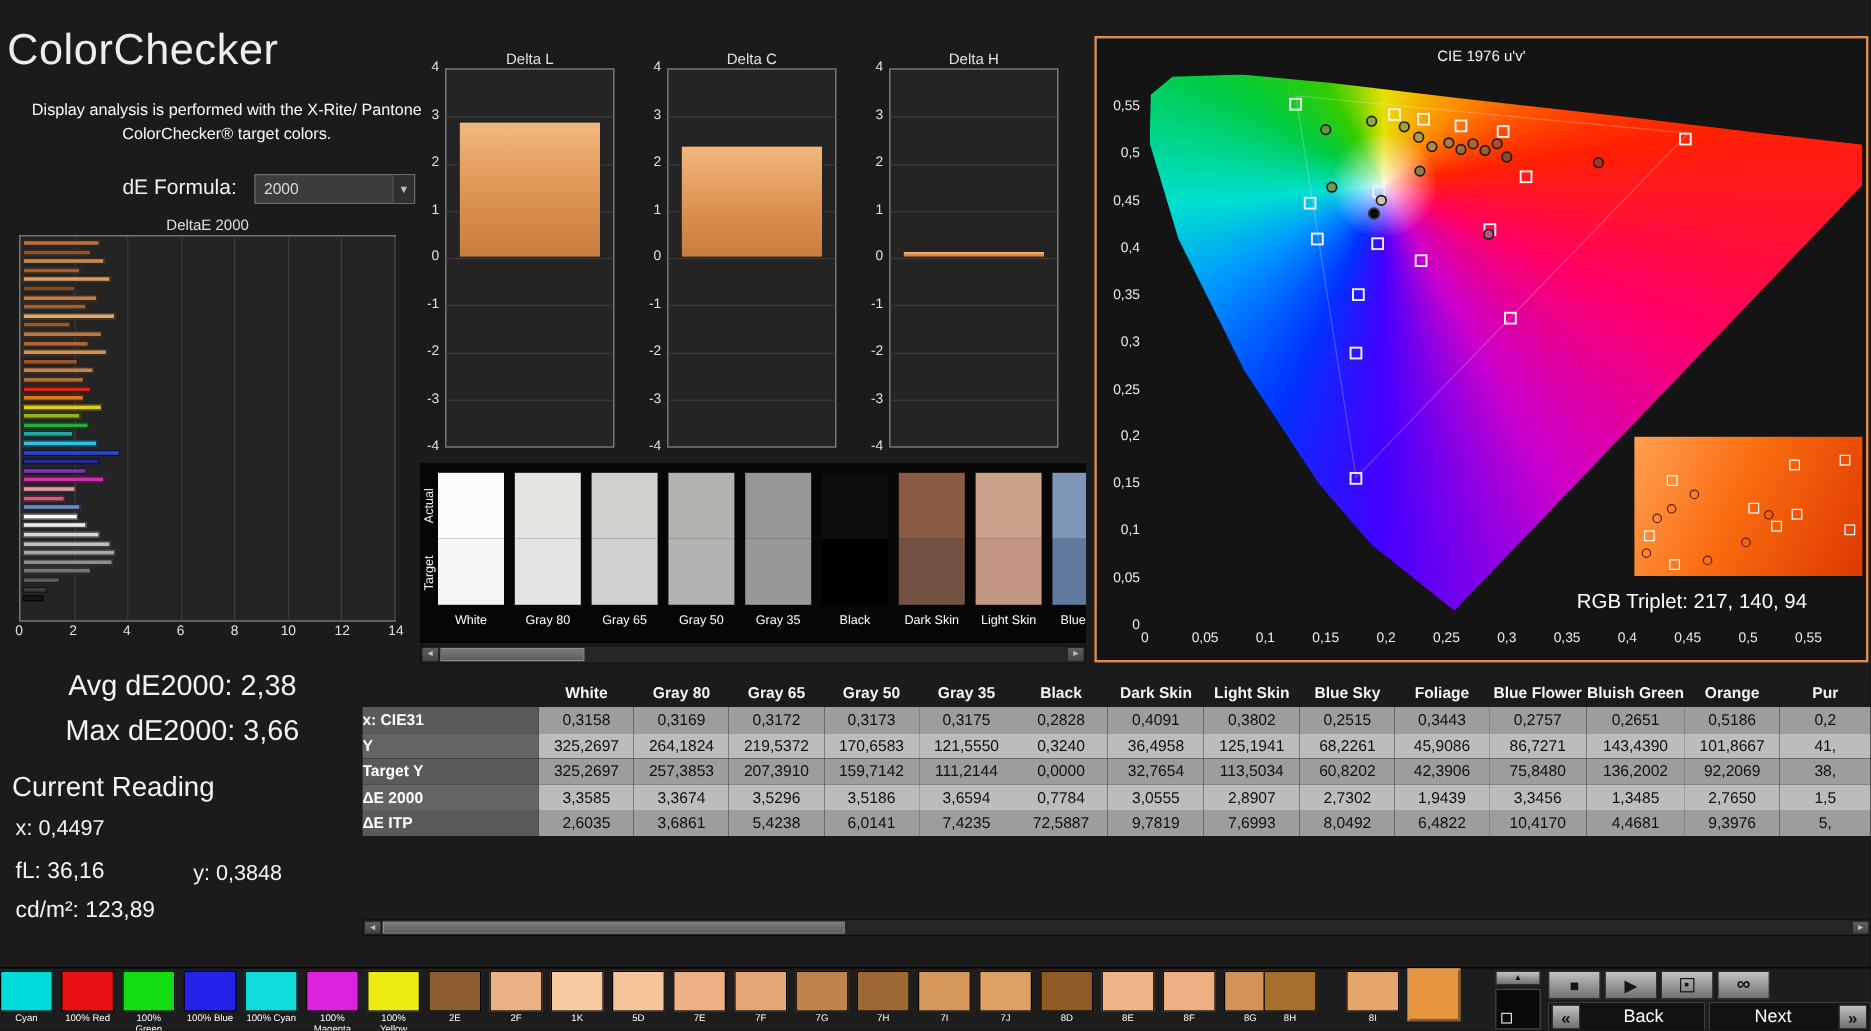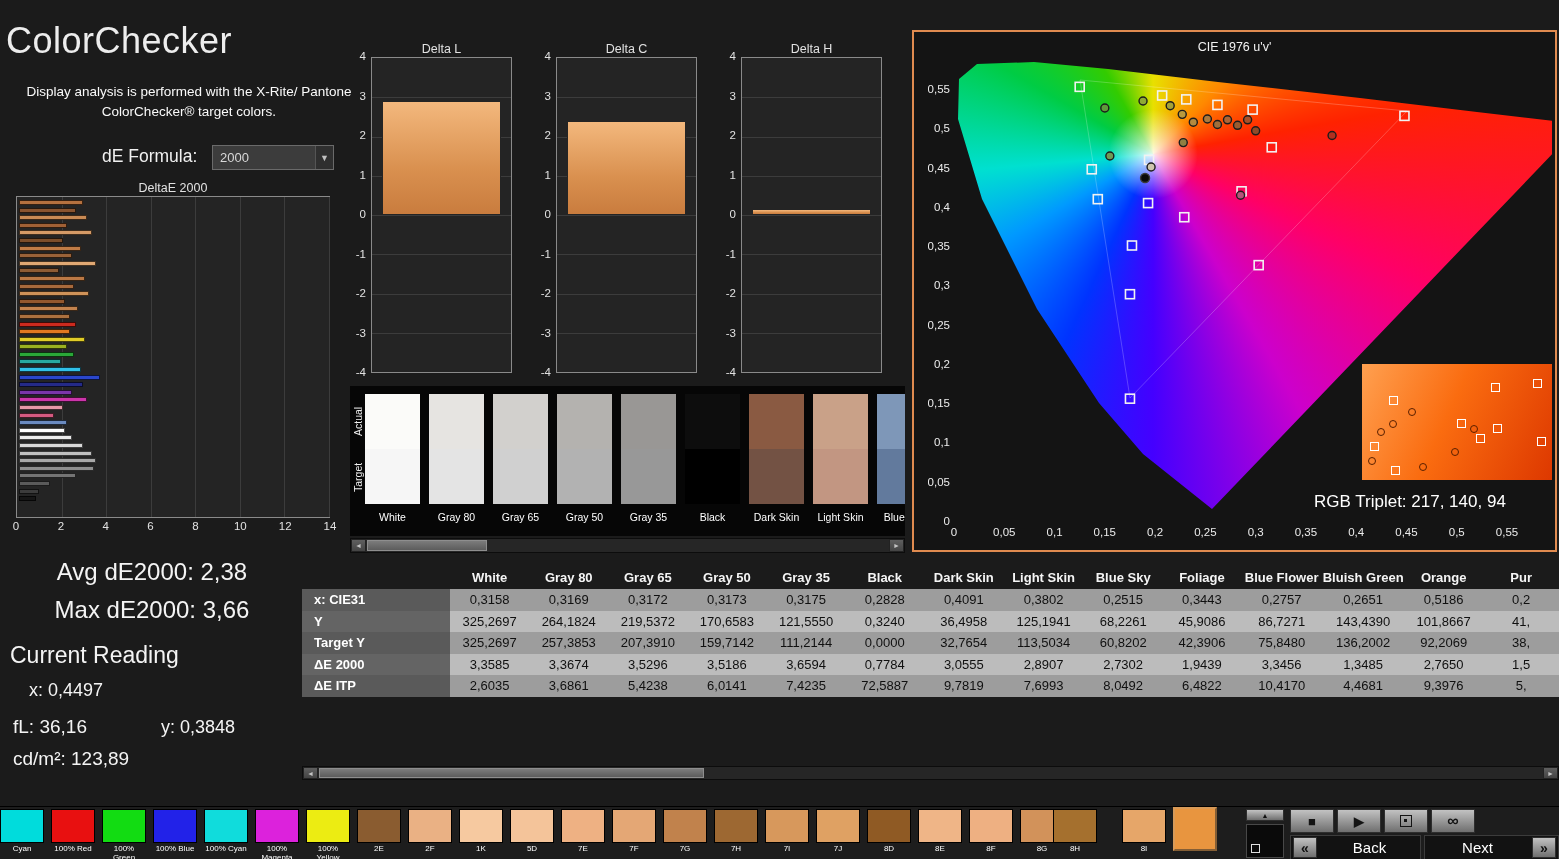--- a/index.html
+++ b/index.html
@@ -5,21 +5,21 @@
   * { margin:0; padding:0; box-sizing:border-box; }
   html,body { width:1559px; height:859px; background:#101010; overflow:hidden;
               font-family:"Liberation Sans", sans-serif; }
   #app { position:relative; width:1559px; height:859px; background:#1b1b1b; color:#eee; overflow:hidden; }
   .abs { position:absolute; }
 
   
   #title { left:6px; top:20px; font-size:36px; color:#ededed; letter-spacing:.5px; }
   #desc  { left:26px; top:82px; width:326px; font-size:13.5px; line-height:1.5; text-align:center; color:#fafafa; }
   #formula-label { left:102px; top:146px; font-size:17.5px; color:#f0f0f0; }
-  #formula-select { left:212px; top:145px; width:122px; height:25px; background:#3c3c3c; border:1px solid #6a6a6a;
+  #formula-select { left:212px; top:145px; width:134px; height:25px; background:#3c3c3c; border:1px solid #6a6a6a;
     color:#d8d8d8; font-size:13px; display:flex; align-items:center; cursor:default; }
   #formula-select .val { flex:1; padding-left:7px; }
   #formula-select .arr { width:18px; height:100%; background:#2f2f2f; border-left:1px solid #555;
     display:flex; align-items:center; justify-content:center; font-size:9px; color:#c0c0c0; }
 
   
   #deltae-title { left:16px; top:181px; width:314px; text-align:center; font-size:12.5px; color:#e2e2e2; }
   #deltae-plot  { left:16px; top:196px; width:314px; height:322px; border:1px solid #8a8a8a; background:#242424; }
   #deltae-plot .vgrid { position:absolute; top:0; bottom:0; width:1px; background:#3c3c3c; }
   .hbars { position:absolute; left:2px; right:2px; top:3px; display:flex; flex-direction:column; gap:2.6px; }
@@ -78,33 +78,33 @@
   #cie-inset { left:448px; top:332px; width:190px; height:116px;
     background:linear-gradient(115deg,#ffa050 0%,#fa6c10 45%,#dd3800 100%); }
   .ipt-s { position:absolute; width:9px; height:9px; border:1.6px solid #fff; }
   .ipt-c { position:absolute; width:8px; height:8px; border:1.5px solid #5a2000; border-radius:50%; }
   #rgb-triplet { left:400px; top:460px; width:235px; font-size:17px; color:#fff; }
 
   
   #avg  { left:26px; top:558px; width:252px; text-align:center; font-size:24px; color:#f4f4f4; }
   #max  { left:26px; top:596px; width:252px; text-align:center; font-size:24px; color:#f4f4f4; }
   #current { left:10px; top:642px; font-size:23px; color:#f4f4f4; }
-  #cr-x { left:13px;  top:680px; font-size:18px; color:#f4f4f4;margin-left:16px; }
+  #cr-x { left:13px;  top:680px; font-size:18px; color:#f4f4f4; }
   #cr-y { left:161px; top:680px; font-size:18px; color:#f4f4f4;margin-top:37px; }
   #fl   { left:13px; top:716px; font-size:19px; color:#f4f4f4; }
   #cdm  { left:13px; top:748px; font-size:19px; color:#f4f4f4; }
 
   
   #table-wrap { left:302px; top:566px; width:1257px; height:199px; overflow:hidden; }
   #dtable { border-collapse:collapse; table-layout:fixed; }
   #dtable th, #dtable td { overflow:hidden; white-space:nowrap; }
   #dtable thead th { height:23px; font-size:13px; font-weight:bold; color:#f5f5f5; background:#1b1b1b; text-align:center; }
   #dtable thead th.rowlab { width:158px; }
   #dtable thead th:not(.rowlab) { width:82px; }
-  #dtable tbody th { background:#5a5a5a; color:#fff; font-weight:bold; text-align:left; padding-left:12px;
+  #dtable tbody th { background:#5a5a5a; color:#fff; font-weight:bold; text-align:left; 
     font-size:13px; height:21.5px; }
   #dtable tbody td { font-size:13px; color:#101010; text-align:center; }
   #dtable tbody tr:nth-child(odd) td  { background:#9d9d9d; }
   #dtable tbody tr:nth-child(even) td { background:#bcbcbc; }
   #dtable tbody tr:nth-child(even) th { background:#646464; }
 
   
   #toolbar { left:0; top:806px; width:1559px; height:53px; background:#1d1d1d; border-top:1px solid #000; }
   .titem { position:absolute; top:2px; width:44px; cursor:default; }
   .ttile { height:34px; border:1px solid #000; }

